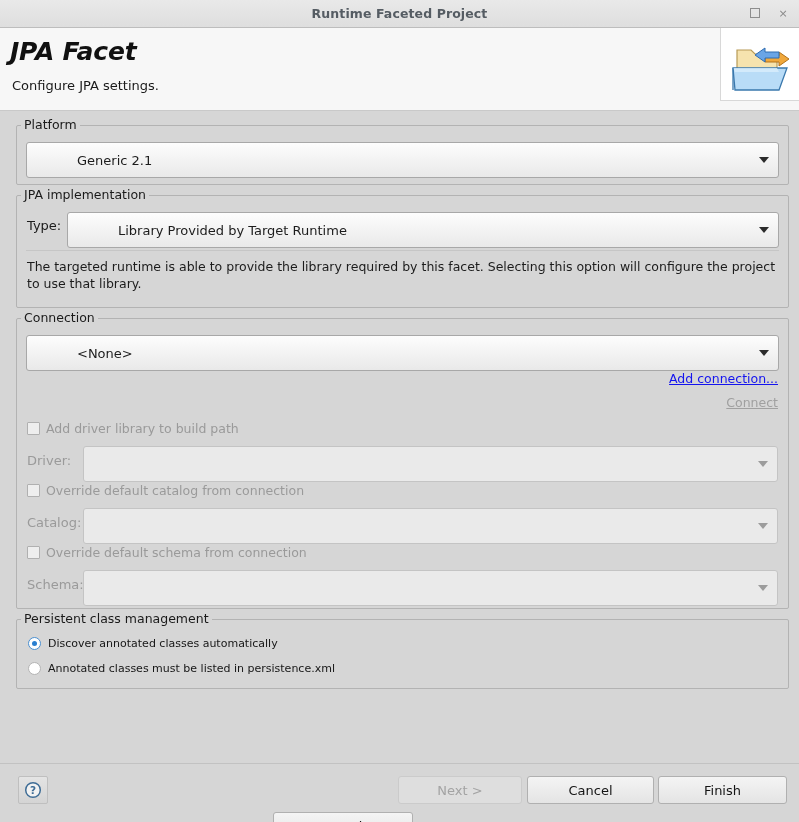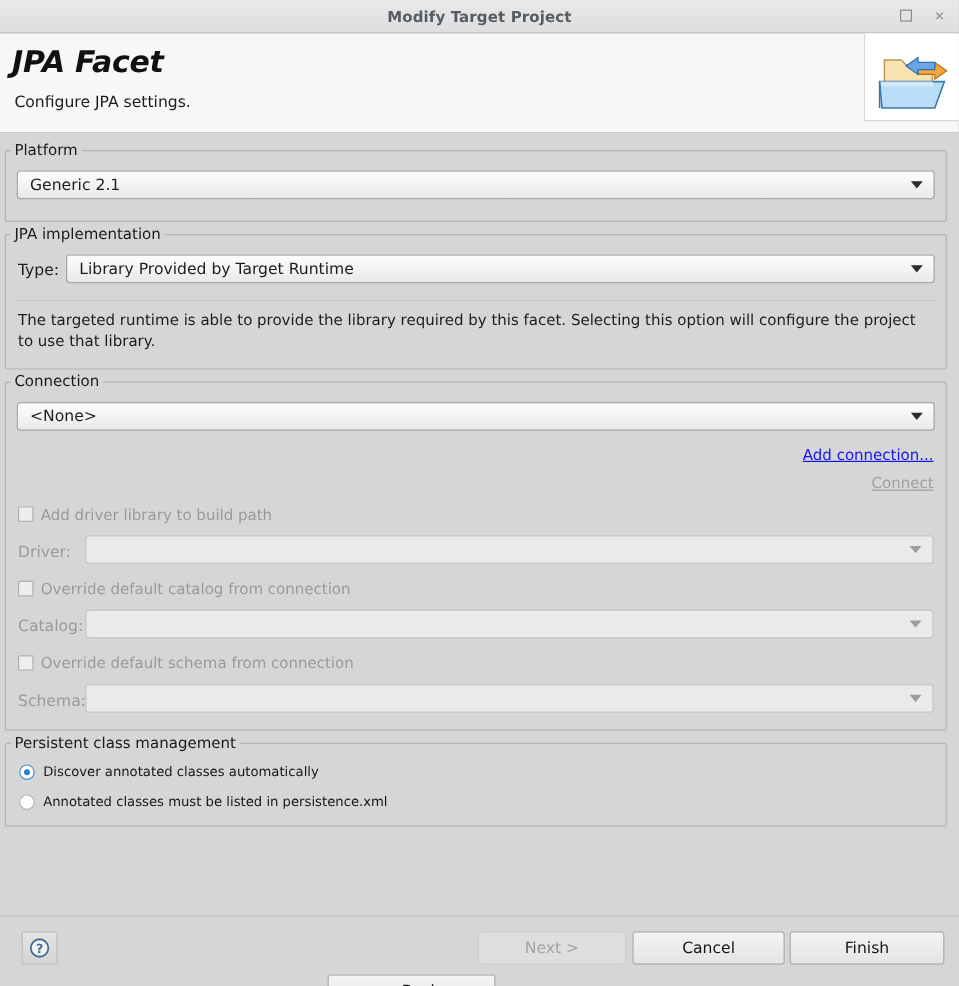--- a/index.html
+++ b/index.html
@@ -79,44 +79,45 @@
   
   .body {
     flex: 1 1 auto;
     position: relative;
     background: #d6d6d6;
     padding: 0;
   }
 
   .group {
     position: absolute;
-    left: 4px; right: 10px;
+    left: 16px; right: 10px;
     border: 1px solid #b3b3b3;
     border-radius: 2px;
     background: transparent;
   }
   .group > .glabel {
     position: absolute;
     top: -9px; left: 4px;
     background: #d6d6d6;
     padding: 0 3px;
     font-size: 12.5px;
     color: #1a1a1a;
     white-space: nowrap;
   }
 
   
   .combo {
     position: relative;
-    height: 24px;
+    height: 36px;
     border: 1px solid #a8a8a8;
     border-radius: 3px;
     background: linear-gradient(#fdfdfd, #e9e9e9);
     display: flex; align-items: center;
     box-sizing: border-box;
+    padding-left: 40px;
   }
   .combo .val {
     padding-left: 10px;
     font-size: 13px;
     color: #1c1c1c;
     white-space: nowrap; overflow: hidden;
   }
   .combo .arrow {
     position: absolute; right: 9px; top: 50%;
     transform: translateY(-50%);
@@ -252,21 +253,21 @@
     letter-spacing: .3px;
     margin-top: 32px;
   }
 </style>
 </head>
 <body>
 
 <div class="window">
 
   <div class="titlebar">
-    <div class="titlebar-title">Modify Target Project</div>
+    <div class="titlebar-title">Runtime Faceted Project</div>
     <div class="titlebar-buttons">
       <div class="tb-btn">
           <div class="sq"></div>
         </div>
       <div class="tb-btn">×</div>
     </div>
   </div>
 
   <div class="header">
     <h1>JPA Facet</h1>

